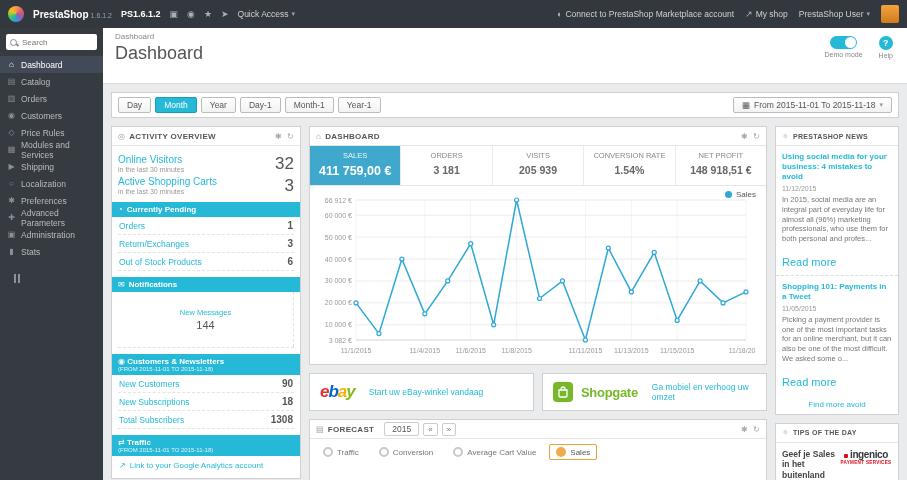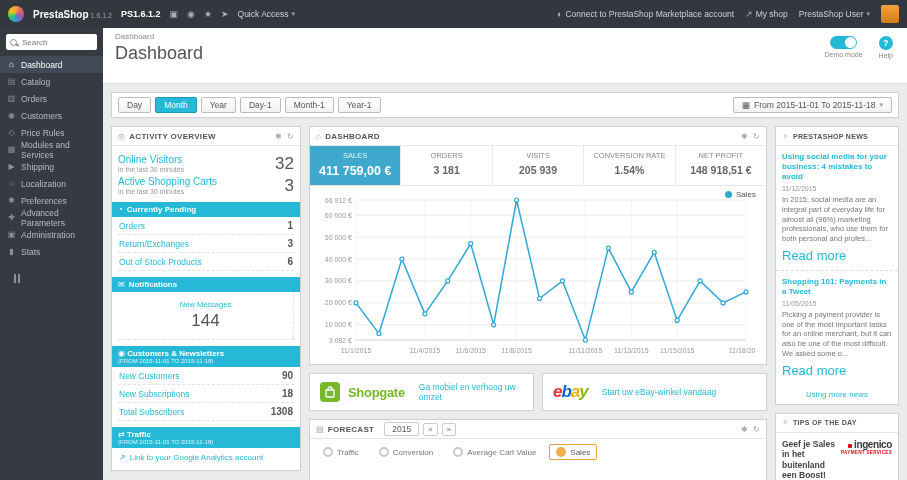--- a/index.html
+++ b/index.html
@@ -63,24 +63,24 @@
   .big-row .lbl{color:#25b9d7;font-size:10px;cursor:pointer}
   .big-row .sub{font-size:7px;color:#999;margin-top:1px}
   .big-row .num{font-size:17px;color:#555;font-weight:300}
   .banner{background:#25b9d7;color:#fff;font-size:8px;font-weight:bold;padding:3px 6px;margin:6px -6px 0;display:flex;gap:4px;align-items:center}
   .banner .sub2{font-weight:normal;font-size:6px;opacity:.85}
   .banner .b-ico{font-weight:normal;font-size:8px}
   .srow{display:flex;justify-content:space-between;align-items:center;padding:3px 1px;border-bottom:1px dashed #e3e3e3}
   .srow .sl{color:#25b9d7;font-size:8.5px;cursor:pointer}
   .srow .sv{color:#555;font-size:10px;font-weight:bold}
   .notif{display:flex;text-align:center;border-bottom:1px dashed #e3e3e3}
-  .notif>div{flex:1;padding:8px 0;cursor:pointer}
+  .notif>div{flex:1;padding:16px 0;cursor:pointer}
   .notif>div:first-child{border-right:1px dashed #e3e3e3}
   .notif .nl{color:#25b9d7;font-size:7.5px}
-  .notif .nv{color:#555;font-size:17px;font-weight:300;margin-top:2px}
+  .notif .nv{color:#555;font-size:11px;font-weight:300;margin-top:2px}
   .ga-link{display:flex;gap:4px;align-items:center;padding:5px 1px 2px;color:#25b9d7;font-size:8px;cursor:pointer}
   
   .kpis{display:flex;border-bottom:1px solid #e6e6e6}
   .kpi{flex:1;padding:5px 4px 7px;border-right:1px solid #ebebeb;text-align:center;cursor:pointer}
   .kpi:last-child{border-right:none}
   .kpi .kl{font-size:7.5px;color:#888;text-transform:uppercase}
   .kpi .kv{font-size:10.5px;color:#666;font-weight:bold;margin-top:4px;white-space:nowrap}
   .kpi.active{background:#3fa8cc}
   .kpi.active .kl{color:#e8f6fb}
   .kpi.active .kv{color:#fff;font-size:12.5px}
@@ -102,26 +102,26 @@
   .chip{display:inline-flex;align-items:center;gap:4px;font-size:8px;color:#777;padding:2px 6px;border:1px solid transparent;border-radius:2px;cursor:pointer}
   .chip .ring{width:6px;height:6px;border-radius:50%;border:2px solid #c9c9c9;box-sizing:content-box}
   .chip.active{border-color:#e9a33c;background:#fff;color:#555}
   .chip.active .ring{border-color:#f0ad4e;background:#f0ad4e}
   .fc-body{height:30px}
   
   .news-art{padding:6px 6px 7px;border-bottom:1px dashed #ddd}
   .news-art .nt{color:#25b9d7;font-size:8px;font-weight:bold;line-height:1.25;cursor:pointer}
   .news-art .nd{color:#999;font-size:7px;margin-top:3px}
   .news-art .nx{color:#777;font-size:7.5px;line-height:1.3;margin-top:3px}
-  .news-art .rm{color:#25b9d7;font-size:13px;margin-top:4px;cursor:pointer}
+  .news-art .rm{color:#25b9d7;font-size:11px;margin-top:12px;cursor:pointer}
   .news-more{text-align:center;padding:5px;color:#25b9d7;font-size:8px;cursor:pointer}
   .tips{margin-top:8px}
   .tips-body{padding:6px;overflow:hidden}
   .tips-head{float:left;width:56px;font-size:8.5px;font-weight:bold;color:#444;line-height:1.25}
-  .ing{float:right;width:52px;text-align:right}
+  .ing{float:right;width:52px;text-align:center}
   .ing .b{font-size:10px;font-weight:bold;color:#35383b;letter-spacing:-.4px}
   .ing .b::before{content:"";display:inline-block;width:4px;height:4px;background:#e30613;margin-right:2px;border-radius:1px}
   .ing .s{font-size:4.6px;color:#e30613;font-weight:bold;letter-spacing:.3px}
   .tips-text{clear:both;padding-top:5px;font-size:7.5px;color:#777;line-height:1.35}
 </style>
 </head>
 <body>
 
 <div class="topbar">
   <div class="logo"></div>
@@ -418,33 +418,33 @@
               <circle cx="365.1764705882353" cy="130.4399185336049" r="2" fill="#fff" stroke="#2ea8d5" stroke-width="1.2"></circle>
               <circle cx="388.11764705882354" cy="90.96005013316622" r="2" fill="#fff" stroke="#2ea8d5" stroke-width="1.2"></circle>
               <circle cx="411.05882352941177" cy="112.89331035563215" r="2" fill="#fff" stroke="#2ea8d5" stroke-width="1.2"></circle>
               <circle cx="434" cy="101.92668024439918" r="2" fill="#fff" stroke="#2ea8d5" stroke-width="1.2"></circle>
             </svg>
         </div>
       </div>
 
       <div class="mods">
         <div class="mod">
+          <span class="ebay">
+            <span style="color:#e53238">e</span><span style="color:#0064d2">b</span><span style="color:#f5af02">a</span><span style="color:#86b817">y</span>
+          </span>
+          <span class="mod-link">Start uw eBay-winkel vandaag</span>
+        </div>
+        <div class="mod">
           <div class="sg-logo">
             <svg width="12" height="12" viewBox="0 0 12 12">
                 <path d="M2 4 h8 v6 a1 1 0 0 1 -1 1 h-6 a1 1 0 0 1 -1 -1 z M4 4 v-1 a2 2 0 0 1 4 0 v1" fill="none" stroke="#fff" stroke-width="1.3"></path>
               </svg>
           </div>
           <span class="sg-name">Shopgate</span>
           <span class="mod-link">Ga mobiel en verhoog uw omzet</span>
-        </div>
-        <div class="mod">
-          <span class="ebay">
-            <span style="color:#e53238">e</span><span style="color:#0064d2">b</span><span style="color:#f5af02">a</span><span style="color:#86b817">y</span>
-          </span>
-          <span class="mod-link">Start uw eBay-winkel vandaag</span>
         </div>
       </div>
 
       <div class="panel forecast">
         <div class="panel-h">
           <span class="ph-ico">▤</span>
           <span>FORECAST</span>
           <button class="fc-year">2015</button>
           <button class="fc-arr">«</button>
           <button class="fc-arr">»</button>
@@ -486,21 +486,21 @@
           <div class="nd">11/12/2015</div>
           <div class="nx">In 2015, social media are an integral part of everyday life for almost all (96%) marketing professionals, who use them for both personal and profes...</div>
           <div class="rm">Read more</div>
         </div>
         <div class="news-art" style="border-bottom:none">
           <div class="nt">Shopping 101: Payments in a Tweet</div>
           <div class="nd">11/05/2015</div>
           <div class="nx">Picking a payment provider is one of the most important tasks for an online merchant, but it can also be one of the most difficult. We asked some o...</div>
           <div class="rm">Read more</div>
         </div>
-        <div class="news-more">Using more news</div>
+        <div class="news-more">Find more avoid</div>
       </div>
 
       <div class="panel tips">
         <div class="panel-h">
           <span class="ph-ico">✧</span>
           <span style="font-size:7px">TIPS OF THE DAY</span>
         </div>
         <div class="tips-body">
           <div class="tips-head">Geef je Sales in het buitenland een Boost!</div>
           <div class="ing">

